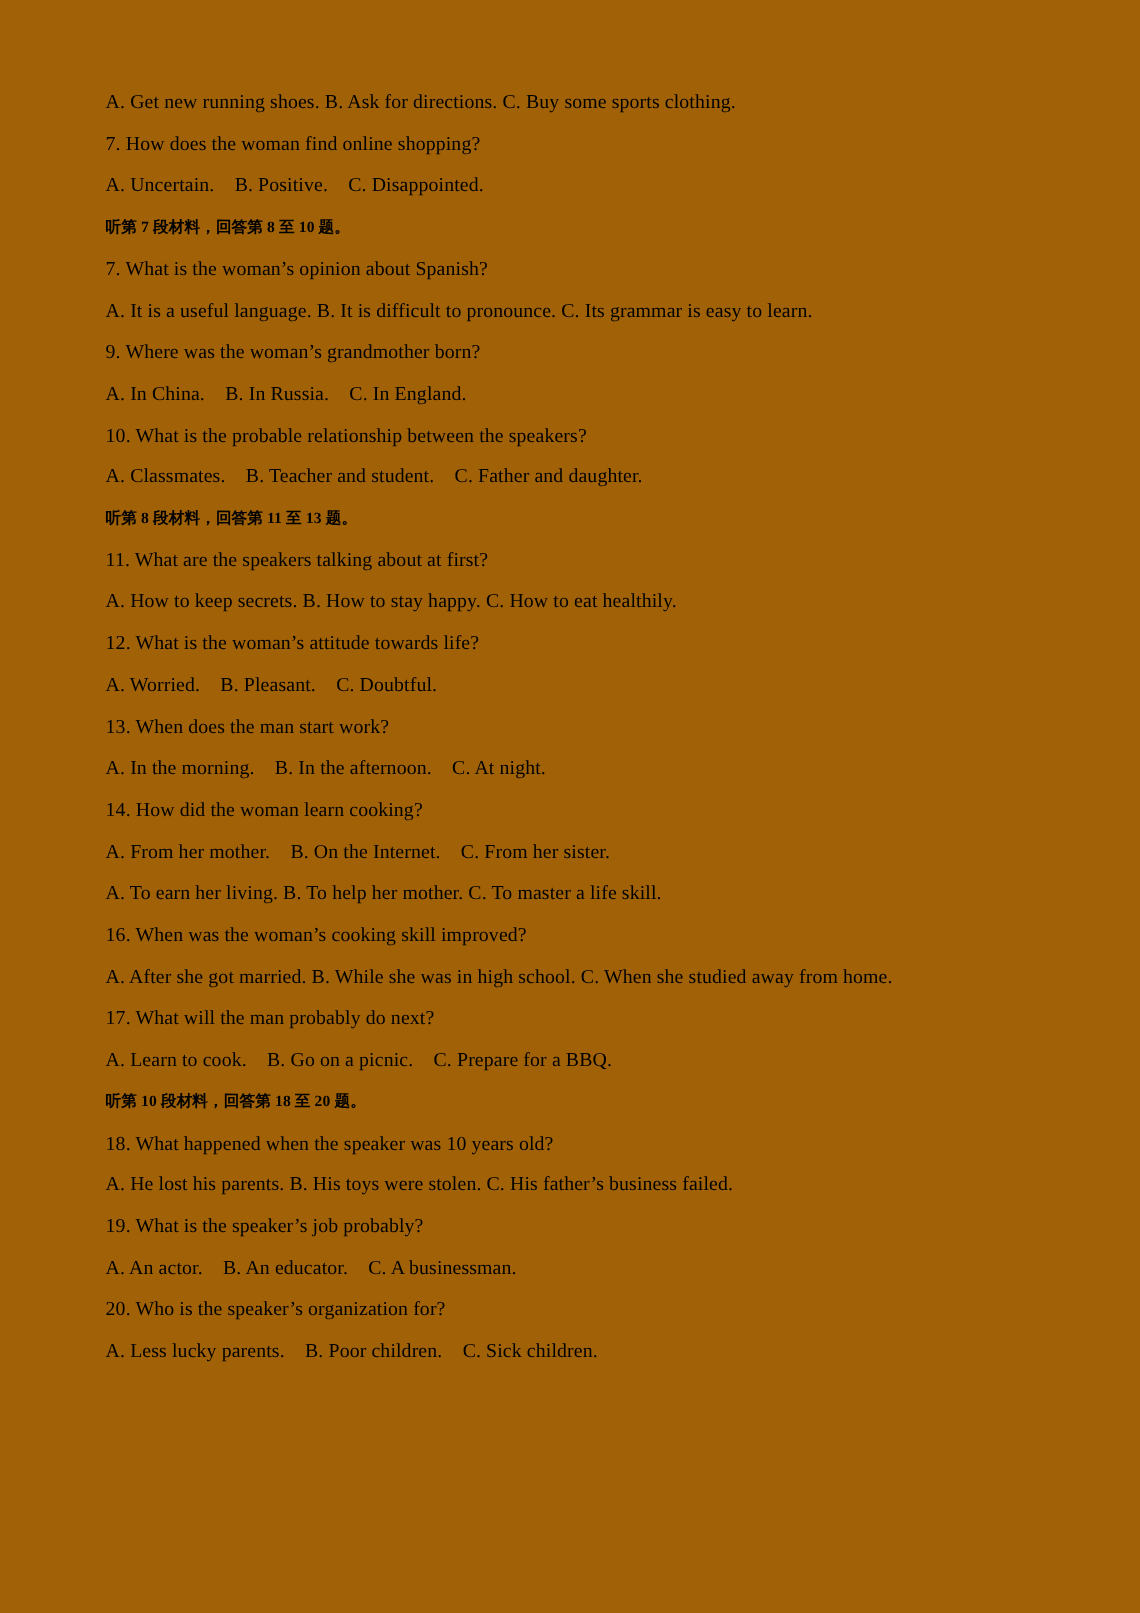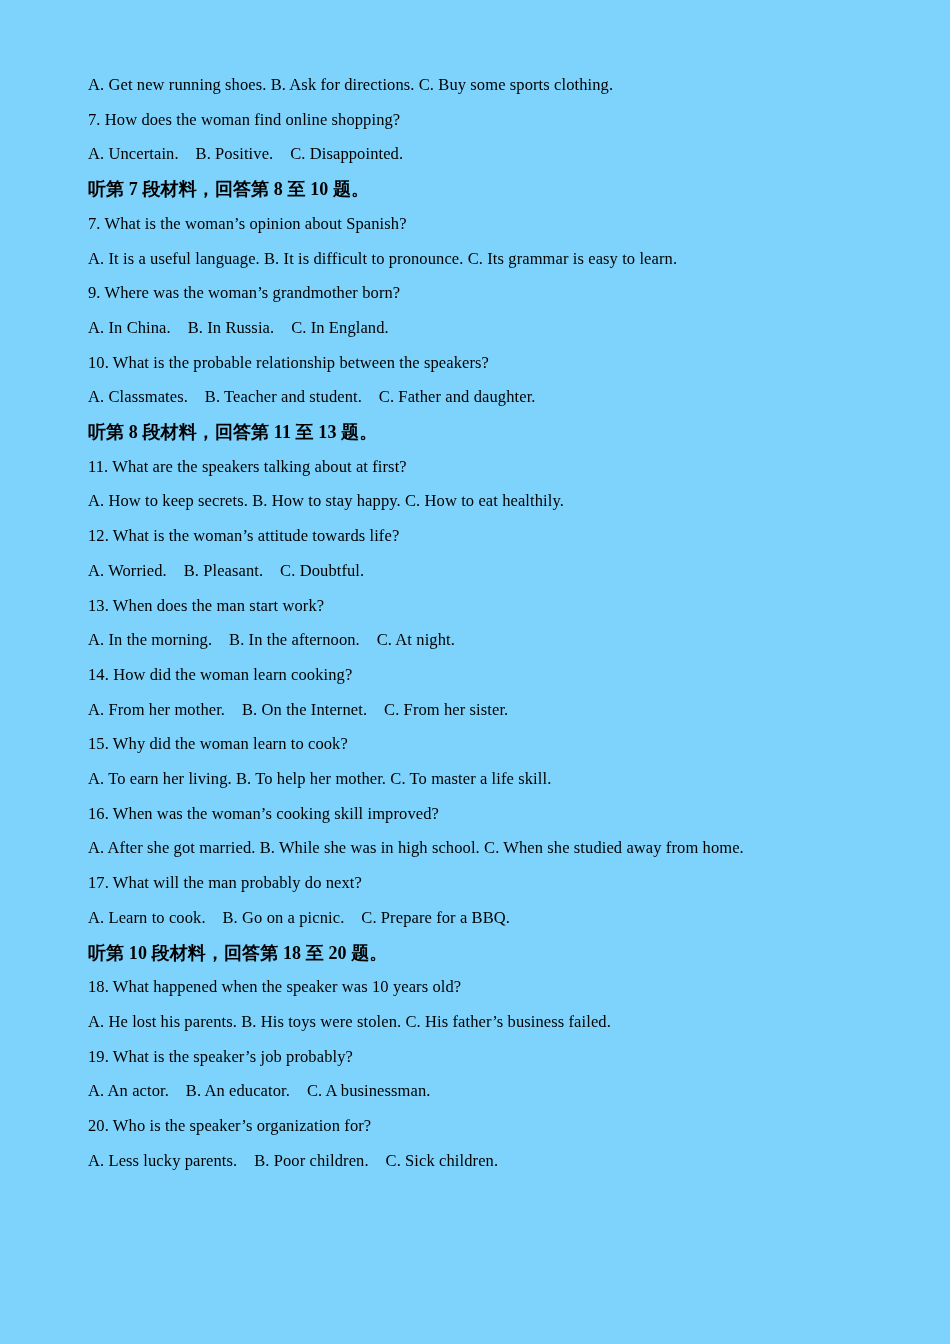--- a/index.html
+++ b/index.html
@@ -1,37 +1,37 @@
 <!DOCTYPE html>
 <html><head>
 <meta charset="utf-8">
 <style>
   * { margin: 0; padding: 0; box-sizing: border-box; }
   html, body { background: #ffffff; }
   .page {
     position: relative;
     width: 950px;
     height: 1344px;
-    background: #7dd3fc;
+    background: #a16207;
     overflow: hidden;
     font-family: "Liberation Serif", "DejaVu Serif", serif;
     color: #000000;
   }
   .content {
     padding: 68px 60px 0 88px;
   }
   .line {
     white-space: pre-wrap;
     line-height: 34.7px;
     font-size: 16.5px;
     letter-spacing: 0.1px;
   }
   .line.section-header {
     font-weight: 700;
-    font-size: 18px;
+    font-size: 13px;
   }
 </style>
 </head>
 <body>
 
 <div class="page">
   <div class="content">
       <div class="line options">A. Get new running shoes. B. Ask for directions. C. Buy some sports clothing.</div>
       <div class="line question">7. How does the woman find online shopping?</div>
       <div class="line options">A. Uncertain.    B. Positive.    C. Disappointed.</div>
@@ -44,21 +44,20 @@
       <div class="line options">A. Classmates.    B. Teacher and student.    C. Father and daughter.</div>
       <div class="line section-header">听第 8 段材料，回答第 11 至 13 题。</div>
       <div class="line question">11. What are the speakers talking about at first?</div>
       <div class="line options">A. How to keep secrets. B. How to stay happy. C. How to eat healthily.</div>
       <div class="line question">12. What is the woman’s attitude towards life?</div>
       <div class="line options">A. Worried.    B. Pleasant.    C. Doubtful.</div>
       <div class="line question">13. When does the man start work?</div>
       <div class="line options">A. In the morning.    B. In the afternoon.    C. At night.</div>
       <div class="line question">14. How did the woman learn cooking?</div>
       <div class="line options">A. From her mother.    B. On the Internet.    C. From her sister.</div>
-      <div class="line question">15. Why did the woman learn to cook?</div>
       <div class="line options">A. To earn her living. B. To help her mother. C. To master a life skill.</div>
       <div class="line question">16. When was the woman’s cooking skill improved?</div>
       <div class="line options">A. After she got married. B. While she was in high school. C. When she studied away from home.</div>
       <div class="line question">17. What will the man probably do next?</div>
       <div class="line options">A. Learn to cook.    B. Go on a picnic.    C. Prepare for a BBQ.</div>
       <div class="line section-header">听第 10 段材料，回答第 18 至 20 题。</div>
       <div class="line question">18. What happened when the speaker was 10 years old?</div>
       <div class="line options">A. He lost his parents. B. His toys were stolen. C. His father’s business failed.</div>
       <div class="line question">19. What is the speaker’s job probably?</div>
       <div class="line options">A. An actor.    B. An educator.    C. A businessman.</div>

